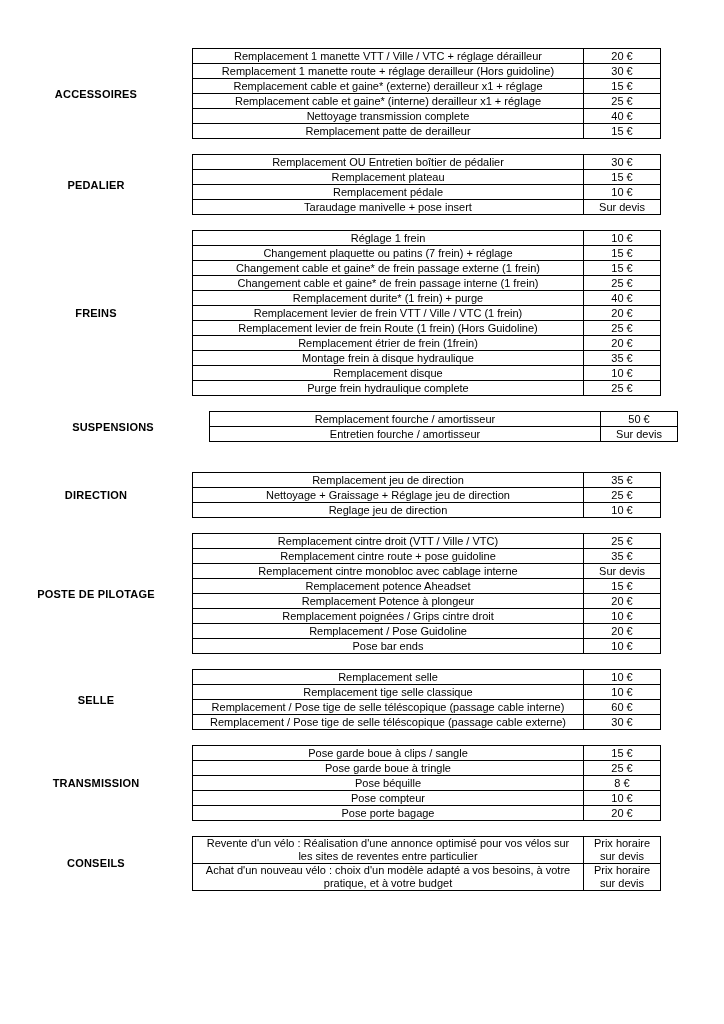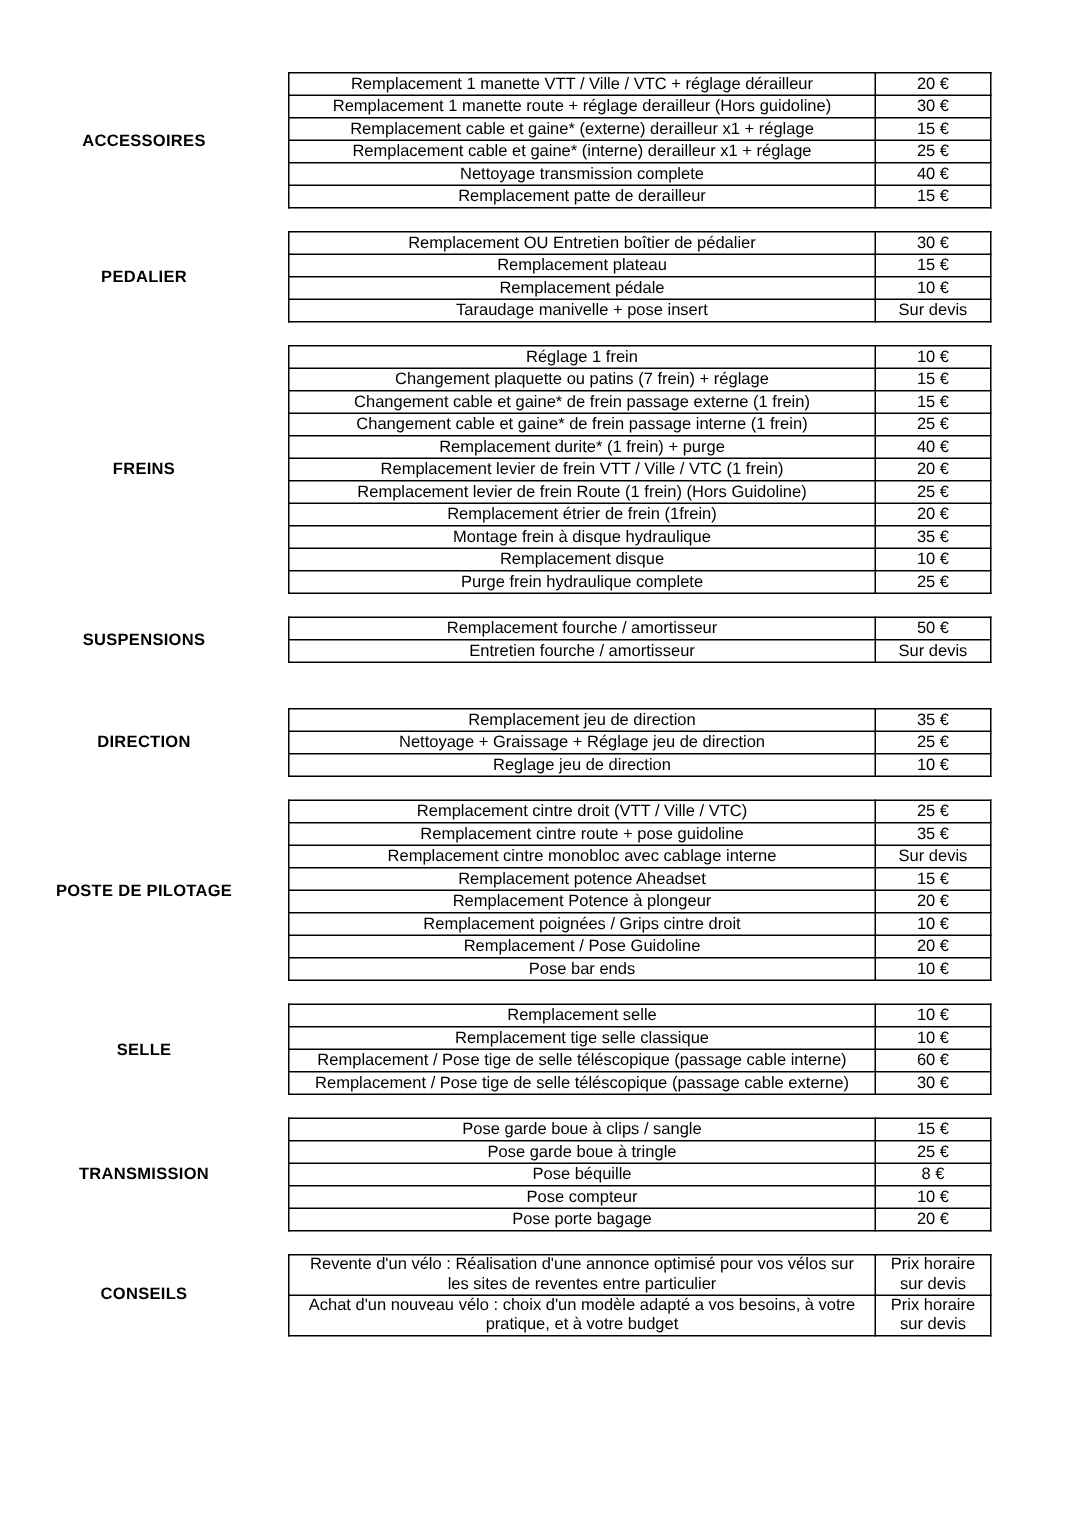--- a/index.html
+++ b/index.html
@@ -17,21 +17,21 @@
     height: 1024px;
     padding-top: 48px;
     background: #ffffff;
   }
   .section {
     display: flex;
     align-items: stretch;
     margin-bottom: 15px;
   }
   
-  .section:nth-of-type(4) { margin-bottom: 30px; }
+  .section:nth-of-type(4) { margin-bottom: 30px; margin-left: 17px; }
   .category {
     width: 192px;
     display: flex;
     align-items: center;
     justify-content: center;
     font-weight: 700;
     font-size: 11px;
     letter-spacing: 0.2px;
     text-align: center;
   }

